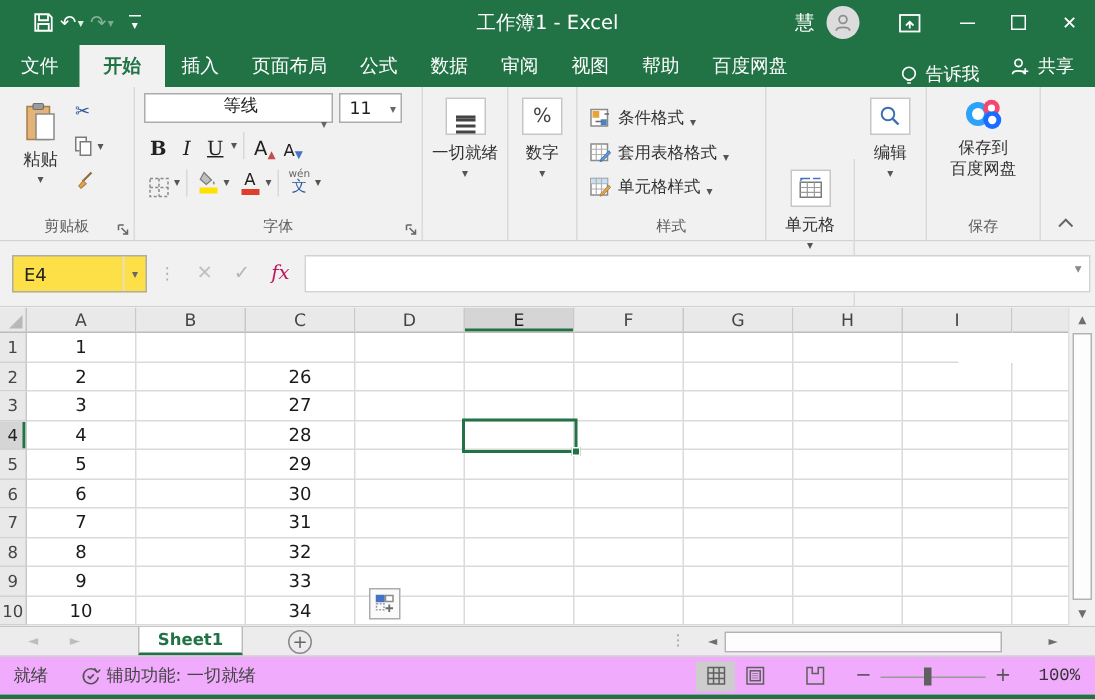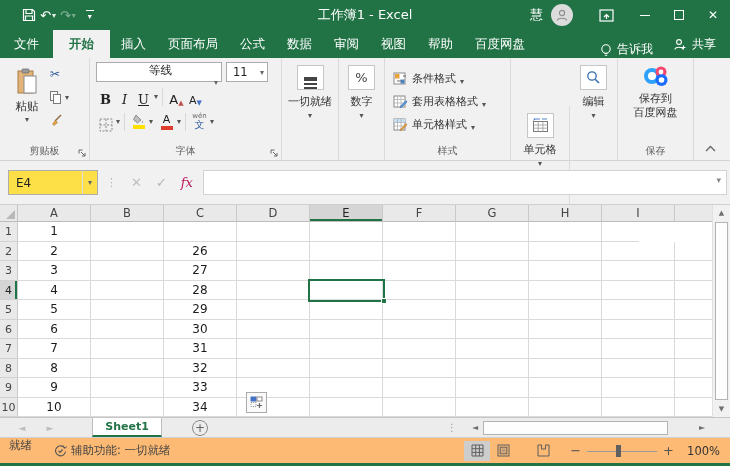--- a/index.html
+++ b/index.html
@@ -129,32 +129,32 @@
   .sheettab { width:70px; margin-left:28px; background:#fff; border-left:1px solid #bdbdbd; border-right:1px solid #bdbdbd; border-bottom:2px solid #217346; color:#217346; font-weight:bold; display:flex; align-items:center; justify-content:center; }
   .addsheet { width:16px; height:16px; border:1px solid #8a8a8a; border-radius:50%; color:#666; display:flex; align-items:center; justify-content:center; font-size:12px; line-height:1; margin:1px 0 0 30px; align-self:center; }
   .sb-right { margin-left:auto; display:flex; align-items:center; }
   .sb-dots { color:#9a9a9a; margin-right:10px; font-size:10px; }
   .hs-btn { width:16px; display:flex; align-items:center; justify-content:center; color:#6e6e6e; font-size:8px; }
   .hs-thumb { width:185px; height:14px; background:#fdfdfd; border:1px solid #b3b3b3; }
   .hs-track { width:26px; }
   .sb-corner { width:20px; }
 
   
-  .statusbar { height:26px; background:#fdba74; border-top:1px solid #d0d0d0; display:flex; color:#444; font-size:11.5px; flex:none; }
+  .statusbar { height:26px; background:#f0abfc; border-top:1px solid #d0d0d0; display:flex; align-items:center; color:#444; font-size:11.5px; flex:none; }
   .st-ready { margin-left:9px; }
   .st-acc { display:flex; align-items:center; gap:4px; margin-left:22px; }
   .st-right { margin-left:auto; display:flex; align-items:center; }
   .viewbtn { width:26px; height:20px; display:flex; align-items:center; justify-content:center; }
   .viewbtn.sel { background:#cdcdcd; }
   .zoom-out { margin:0 6px 0 14px; color:#555; font-size:13px; }
   .zoom-in { margin:0 8px 0 6px; color:#555; font-size:13px; }
   .slider { width:70px; height:12px; position:relative; }
   .slider .track { position:absolute; left:0; right:0; top:6px; height:1px; background:#999; }
   .slider .handle { position:absolute; left:42%; top:0; width:5px; height:12px; background:#5f5f5f; }
-  .zoom-pct { margin-right:10px; width:38px; text-align:right; color:#333; }
+  .zoom-pct { margin-right:10px; width:38px; text-align:right; color:#333;font-family:Liberation Mono, monospace; }
   .greenstrip { height:3px; background:#217346; flex:none; }
 </style>
 </head>
 <body>
 
 <div class="app">
 
   <div class="titlebar">
     <div class="qat">
       <span class="qat-btn">

